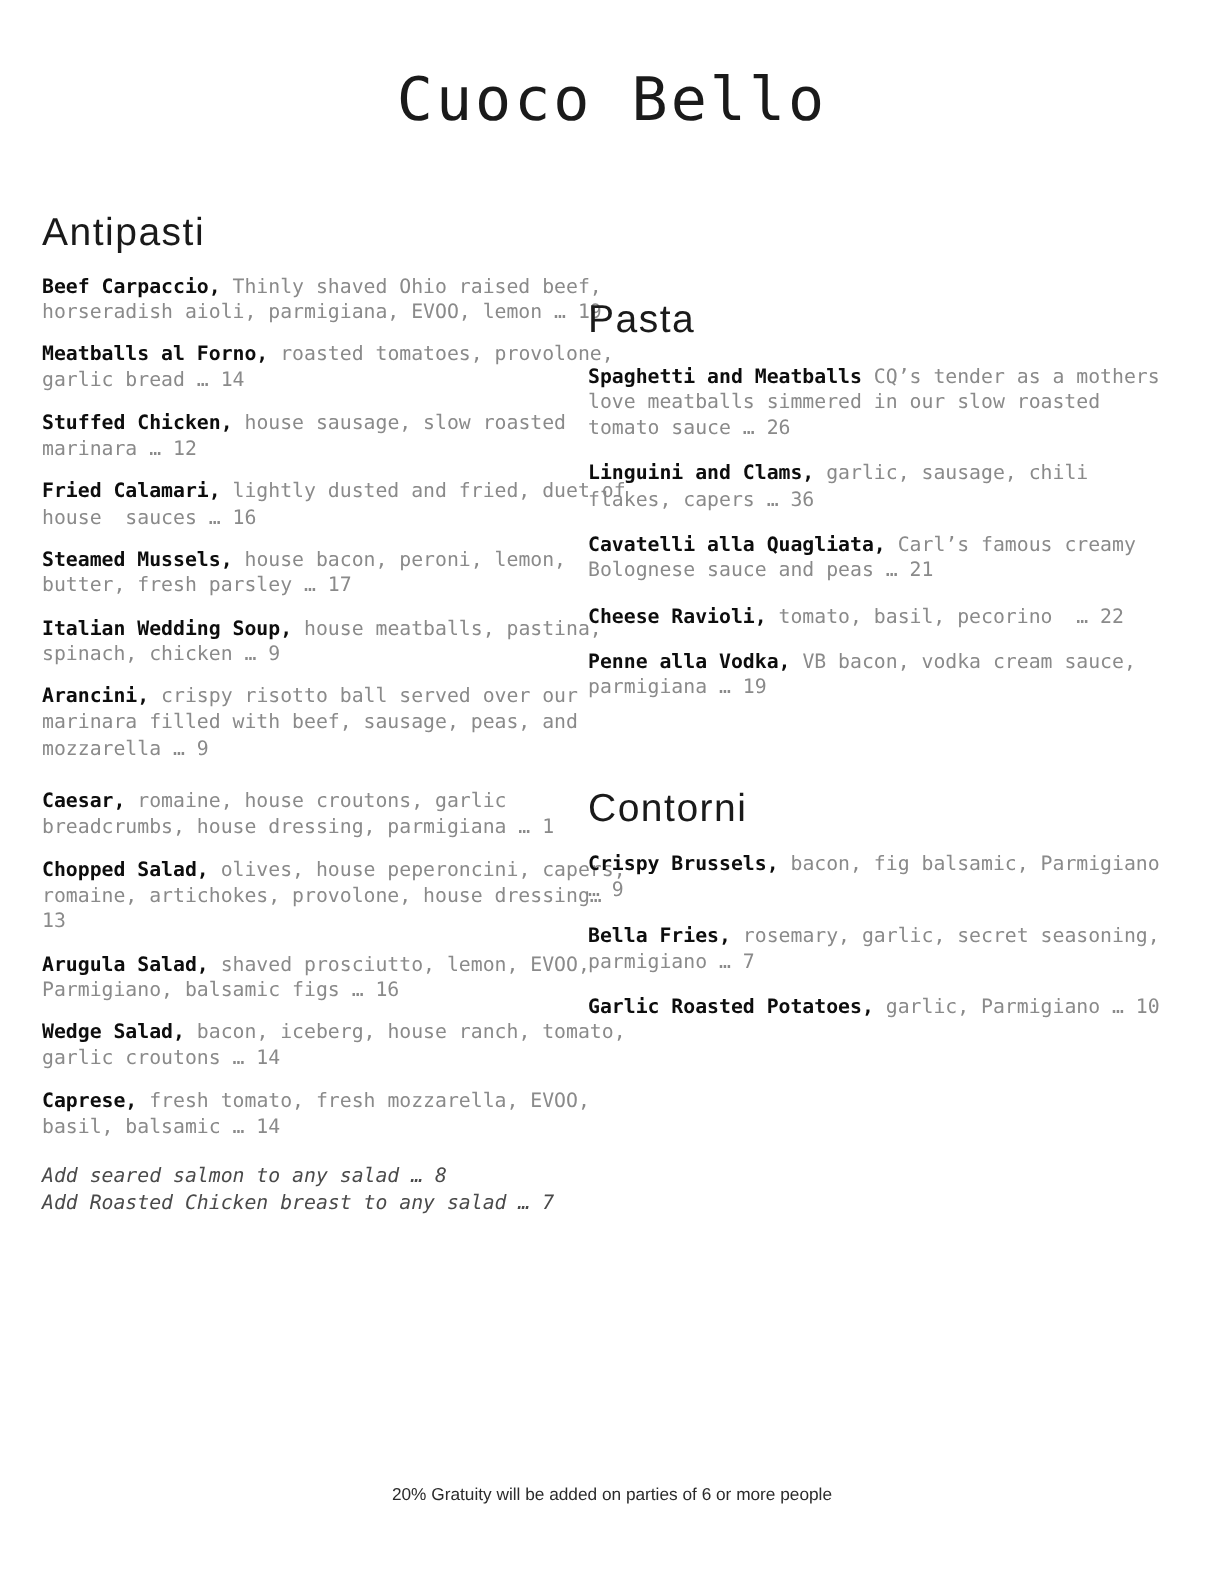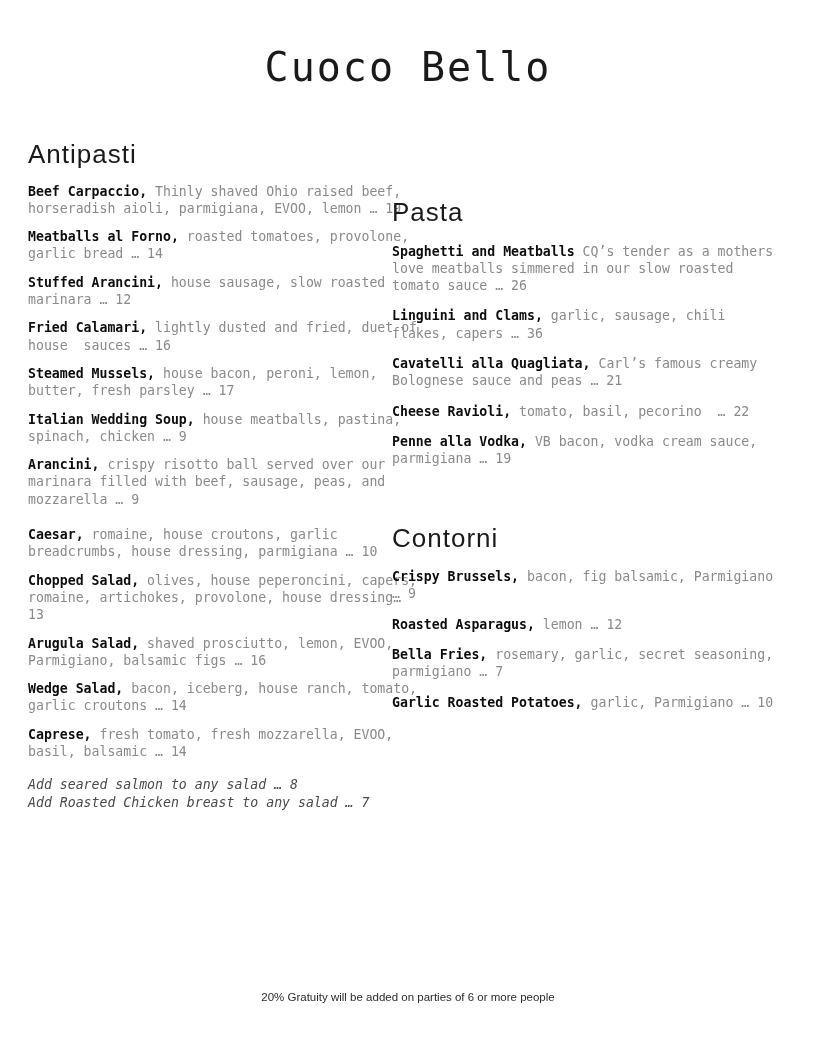--- a/index.html
+++ b/index.html
@@ -123,21 +123,21 @@
 
         <p class="item">
           <span class="item-name">Beef Carpaccio,</span><span class="item-desc"> Thinly shaved Ohio raised beef, horseradish aioli, parmigiana, EVOO, lemon … 19</span>
         </p>
 
         <p class="item">
           <span class="item-name">Meatballs al Forno,</span><span class="item-desc"> roasted tomatoes, provolone, garlic bread … 14</span>
         </p>
 
         <p class="item">
-          <span class="item-name">Stuffed Arancini,</span><span class="item-desc"> house sausage, slow roasted marinara … 12</span>
+          <span class="item-name">Stuffed Chicken,</span><span class="item-desc"> house sausage, slow roasted marinara … 12</span>
         </p>
 
         <p class="item">
           <span class="item-name">Fried Calamari,</span><span class="item-desc"> lightly dusted and fried, duet of house  sauces … 16</span>
         </p>
 
         <p class="item">
           <span class="item-name">Steamed Mussels,</span><span class="item-desc"> house bacon, peroni, lemon, butter, fresh parsley … 17</span>
         </p>
 
@@ -149,21 +149,21 @@
           <span class="item-name">Arancini,</span><span class="item-desc"> crispy risotto ball served over our marinara filled with beef, sausage, peas, and mozzarella … 9</span>
         </p>
 
       </div>
     </div>
 
     <div class="section">
       <div class="items">
 
         <p class="item">
-          <span class="item-name">Caesar,</span><span class="item-desc"> romaine, house croutons, garlic breadcrumbs, house dressing, parmigiana … 10</span>
+          <span class="item-name">Caesar,</span><span class="item-desc"> romaine, house croutons, garlic breadcrumbs, house dressing, parmigiana … 1</span>
         </p>
 
         <p class="item">
           <span class="item-name">Chopped Salad,</span><span class="item-desc"> olives, house peperoncini, capers, romaine, artichokes, provolone, house dressing… 13</span>
         </p>
 
         <p class="item">
           <span class="item-name">Arugula Salad,</span><span class="item-desc"> shaved prosciutto, lemon, EVOO, Parmigiano, balsamic figs … 16</span>
         </p>
 
@@ -215,23 +215,20 @@
     </div>
 
     <div class="section">
       <div class="section-heading">Contorni</div>
       <div class="items">
 
         <p class="item">
           <span class="item-name">Crispy Brussels,</span><span class="item-desc"> bacon, fig balsamic, Parmigiano … 9</span>
         </p>
 
-        <p class="item">
-          <span class="item-name">Roasted Asparagus,</span><span class="item-desc"> lemon … 12</span>
-        </p>
 
         <p class="item">
           <span class="item-name">Bella Fries,</span><span class="item-desc"> rosemary, garlic, secret seasoning, parmigiano … 7</span>
         </p>
 
         <p class="item">
           <span class="item-name">Garlic Roasted Potatoes,</span><span class="item-desc"> garlic, Parmigiano … 10</span>
         </p>
 
       </div>

